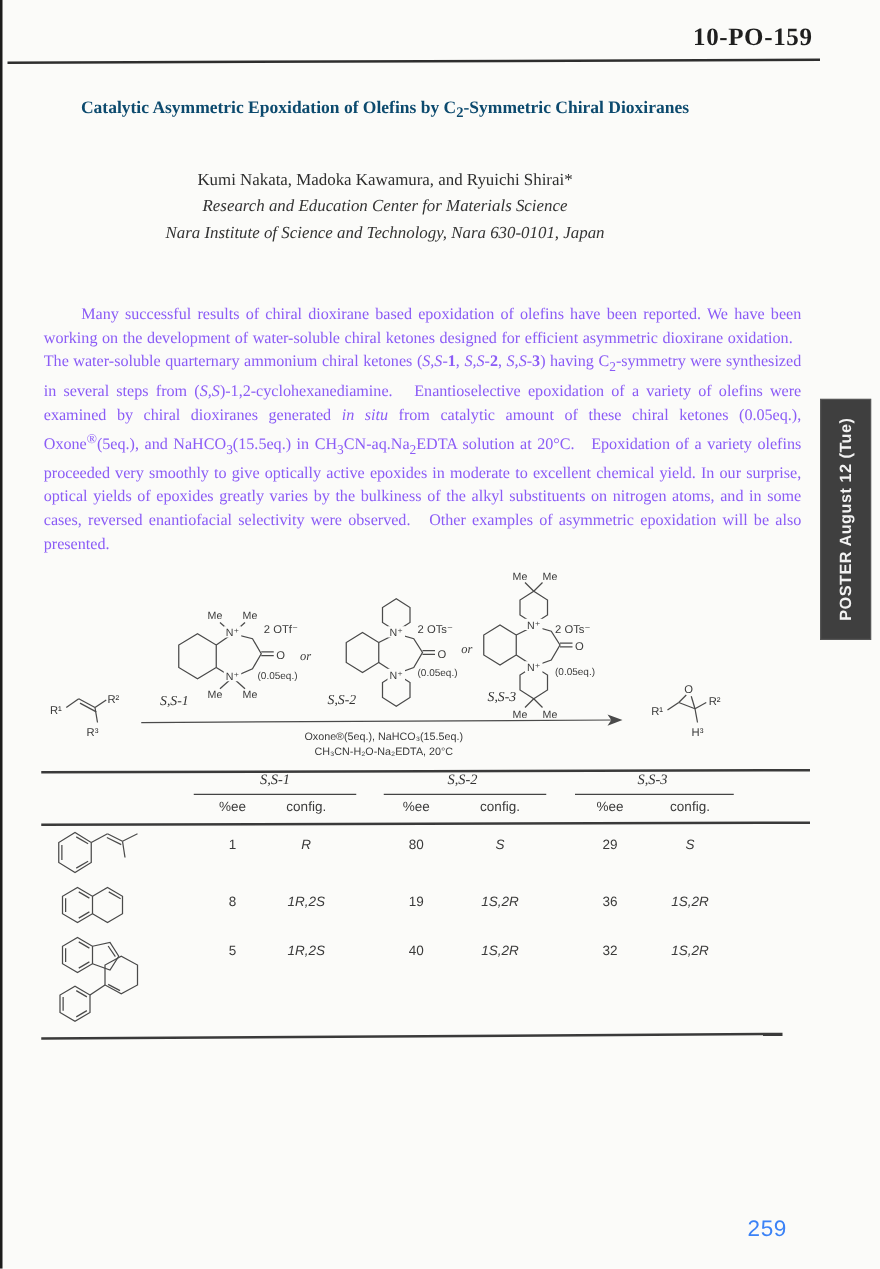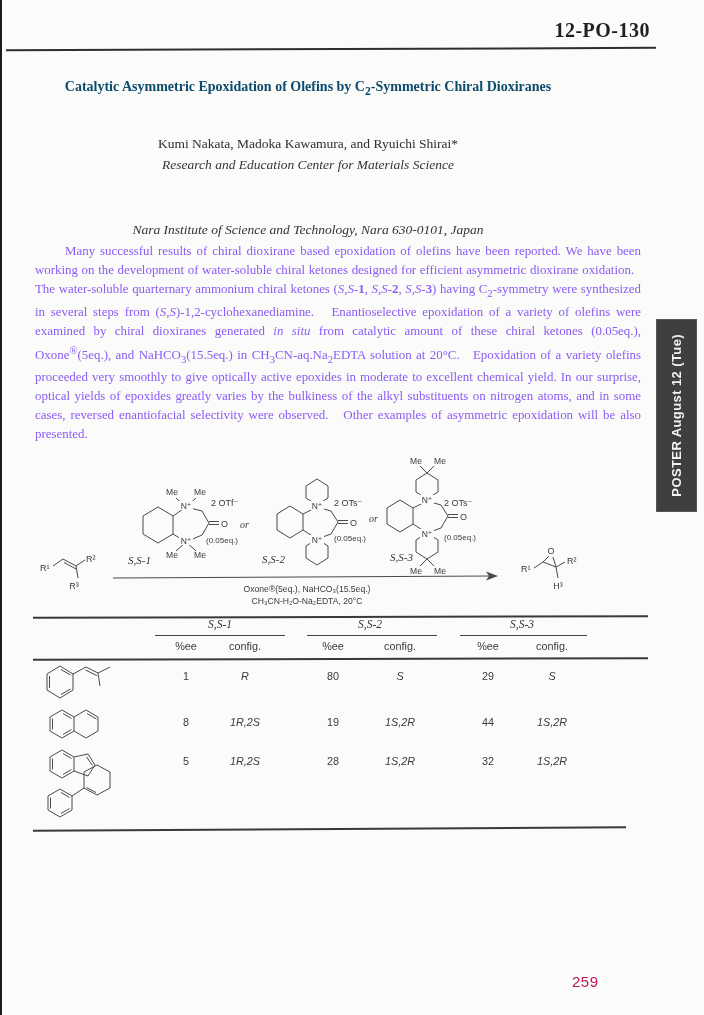--- a/index.html
+++ b/index.html
@@ -8,21 +8,21 @@
     background:#fbfbf9; overflow:hidden;
     font-family:"Liberation Serif", serif; color:#2b2b2b;
   }
   .abs{position:absolute;}
   .edge-strip{left:0;top:0;width:2px;height:1015px;background:#1c1c1c;}
   .paper-code{top:19px;left:0;width:650px;text-align:right;font-size:20px;font-weight:bold;letter-spacing:.5px;color:#1f1f1f;}
   .rule-header{left:6px;top:48px;width:650px;height:2px;background:#2e2e2e;transform:rotate(-.2deg);}
   .doc-title{left:30px;top:79px;width:556px;text-align:center;font-size:14px;font-weight:bold;color:#0c4a6e;}
   .authors{left:30px;top:136px;width:556px;text-align:center;font-size:13.5px;color:#2e2e2e;}
   .affil{left:30px;width:556px;text-align:center;font-size:13.5px;font-style:italic;color:#333;}
-  .affil1{top:157px;} .affil2{top:178px;margin-top:44px;}
+  .affil1{top:157px;} .affil2{top:178px;}
   .abstract{
     left:35px;top:242px;width:606px;font-size:12.9px;line-height:19px;
     text-align:justify;text-indent:30px;color:#8b5cf6;
   }
   .scheme{left:0;top:450px;}
   .scheme text{fill:#3a3a3a;font-family:"Liberation Sans","DejaVu Sans",sans-serif;}
   .scheme .lbl{font-size:8.5px;}
   .scheme .atom{font-size:9px;}
   .scheme .cion{font-size:9px;}
   .scheme .load{font-size:8px;}
@@ -48,30 +48,30 @@
   .g-under{top:635px;height:1.2px;background:#444;}
   .gu1{left:155px;width:130px;} .gu2{left:307px;width:130px;} .gu3{left:460px;width:127px;}
   .g-label{top:618px;width:80px;text-align:center;font-size:11.5px;font-style:italic;color:#333;}
   .gl1{left:180px;} .gl2{left:330px;} .gl3{left:482px;}
   .sub-h{top:640px;width:60px;text-align:center;font-size:10.8px;color:#3a3a3a;font-family:"Liberation Sans",sans-serif;}
   .table-row{left:0;width:660px;height:20px;}
   .r1{top:666px;} .r2{top:712px;} .r3{top:751px;} .r4{top:789px;}
   .cell{position:absolute;width:60px;text-align:center;font-size:10.8px;line-height:20px;color:#3a3a3a;font-family:"Liberation Sans",sans-serif;}
   .config{font-style:italic;}
   .cee1{left:156px;} .ccf1{left:215px;} .cee2{left:303px;} .ccf2{left:370px;} .cee3{left:458px;} .ccf3{left:522px;}
-  .page-num{left:572px;top:973px;font-size:15px;font-family:"Liberation Sans",sans-serif;color:#be185d;letter-spacing:.5px;}
+  .page-num{left:598px;top:973px;font-size:18px;font-family:"Liberation Sans",sans-serif;color:#3b82f6;letter-spacing:.5px;}
 </style>
 </head>
 <body>
 
 <div class="page">
 
   <div class="abs edge-strip"></div>
 
-  <div class="abs paper-code">12-PO-130</div>
+  <div class="abs paper-code">10-PO-159</div>
   <div class="abs rule-header"></div>
 
   <div class="abs doc-title">Catalytic Asymmetric Epoxidation of Olefins by C<sub>2</sub>-Symmetric Chiral Dioxiranes</div>
 
   <div class="abs authors">Kumi Nakata, Madoka Kawamura, and Ryuichi Shirai*</div>
   <div class="abs affil affil1">Research and Education Center for Materials Science</div>
   <div class="abs affil affil2">Nara Institute of Science and Technology, Nara 630-0101, Japan</div>
 
   <div class="abs abstract">Many successful results of chiral dioxirane based epoxidation of olefins have been reported. We have been working on the development of water-soluble chiral ketones designed for efficient asymmetric dioxirane oxidation.&nbsp;&nbsp; The water-soluble quarternary ammonium chiral ketones (<i>S,S</i>-<b>1</b>, <i>S,S</i>-<b>2</b>, <i>S,S</i>-<b>3</b>) having C<sub>2</sub>-symmetry were synthesized in several steps from (<i>S,S</i>)-1,2-cyclohexanediamine.&nbsp;&nbsp; Enantioselective epoxidation of a variety of olefins were examined by chiral dioxiranes generated <i>in situ</i> from catalytic amount of these chiral ketones (0.05eq.), Oxone<sup>®</sup>(5eq.), and NaHCO<sub>3</sub>(15.5eq.) in CH<sub>3</sub>CN-aq.Na<sub>2</sub>EDTA solution at 20°C.&nbsp;&nbsp; Epoxidation of a variety olefins proceeded very smoothly to give optically active epoxides in moderate to excellent chemical yield. In our surprise, optical yields of epoxides greatly varies by the bulkiness of the alkyl substituents on nitrogen atoms, and in some cases, reversed enantiofacial selectivity were observed.&nbsp;&nbsp; Other examples of asymmetric epoxidation will be also presented.</div>
 
@@ -226,36 +226,36 @@
     <line class="skt" x1="21" y1="32.5" x2="29.5" y2="27.5"></line>
     <line class="skt" x1="29.5" y1="16.5" x2="21" y2="11.5"></line>
     <polyline class="sk" points="32,15 44,8 56,15 56,29 44,36 32,29"></polyline>
     <line class="skt" x1="45" y1="11.5" x2="54.5" y2="17"></line>
   </svg>
   <div class="abs table-row r2">
     <div class="cell cee1">8</div>
     <div class="cell ccf1 config">1R,2S</div>
     <div class="cell cee2">19</div>
     <div class="cell ccf2 config">1S,2R</div>
-    <div class="cell cee3">44</div>
+    <div class="cell cee3">36</div>
     <div class="cell ccf3 config">1S,2R</div>
   </div>
 
   <svg class="abs" style="left:42px;top:744px;" width="80" height="42">
     <polygon class="sk" points="8,13 8,27 20,34 32,27 32,13 20,6"></polygon>
     <line class="skt" x1="10.5" y1="14.5" x2="10.5" y2="25.5"></line>
     <line class="skt" x1="21" y1="30.5" x2="29.5" y2="25.5"></line>
     <line class="skt" x1="29.5" y1="14.5" x2="21" y2="9.5"></line>
     <polyline class="sk" points="32,13 46,10 53,21 46,32 32,27"></polyline>
     <line class="skt" x1="44.5" y1="12.8" x2="50.3" y2="21.3"></line>
   </svg>
   <div class="abs table-row r3">
     <div class="cell cee1">5</div>
     <div class="cell ccf1 config">1R,2S</div>
-    <div class="cell cee2">28</div>
+    <div class="cell cee2">40</div>
     <div class="cell ccf2 config">1S,2R</div>
     <div class="cell cee3">32</div>
     <div class="cell ccf3 config">1S,2R</div>
   </div>
 
   <svg class="abs" style="left:40px;top:763px;" width="90" height="62">
     <polygon class="sk" points="8,33 8,47 20,54 32,47 32,33 20,26"></polygon>
     <line class="skt" x1="10.5" y1="34.5" x2="10.5" y2="45.5"></line>
     <line class="skt" x1="21" y1="50.5" x2="29.5" y2="45.5"></line>
     <line class="skt" x1="29.5" y1="34.5" x2="21" y2="29.5"></line>

